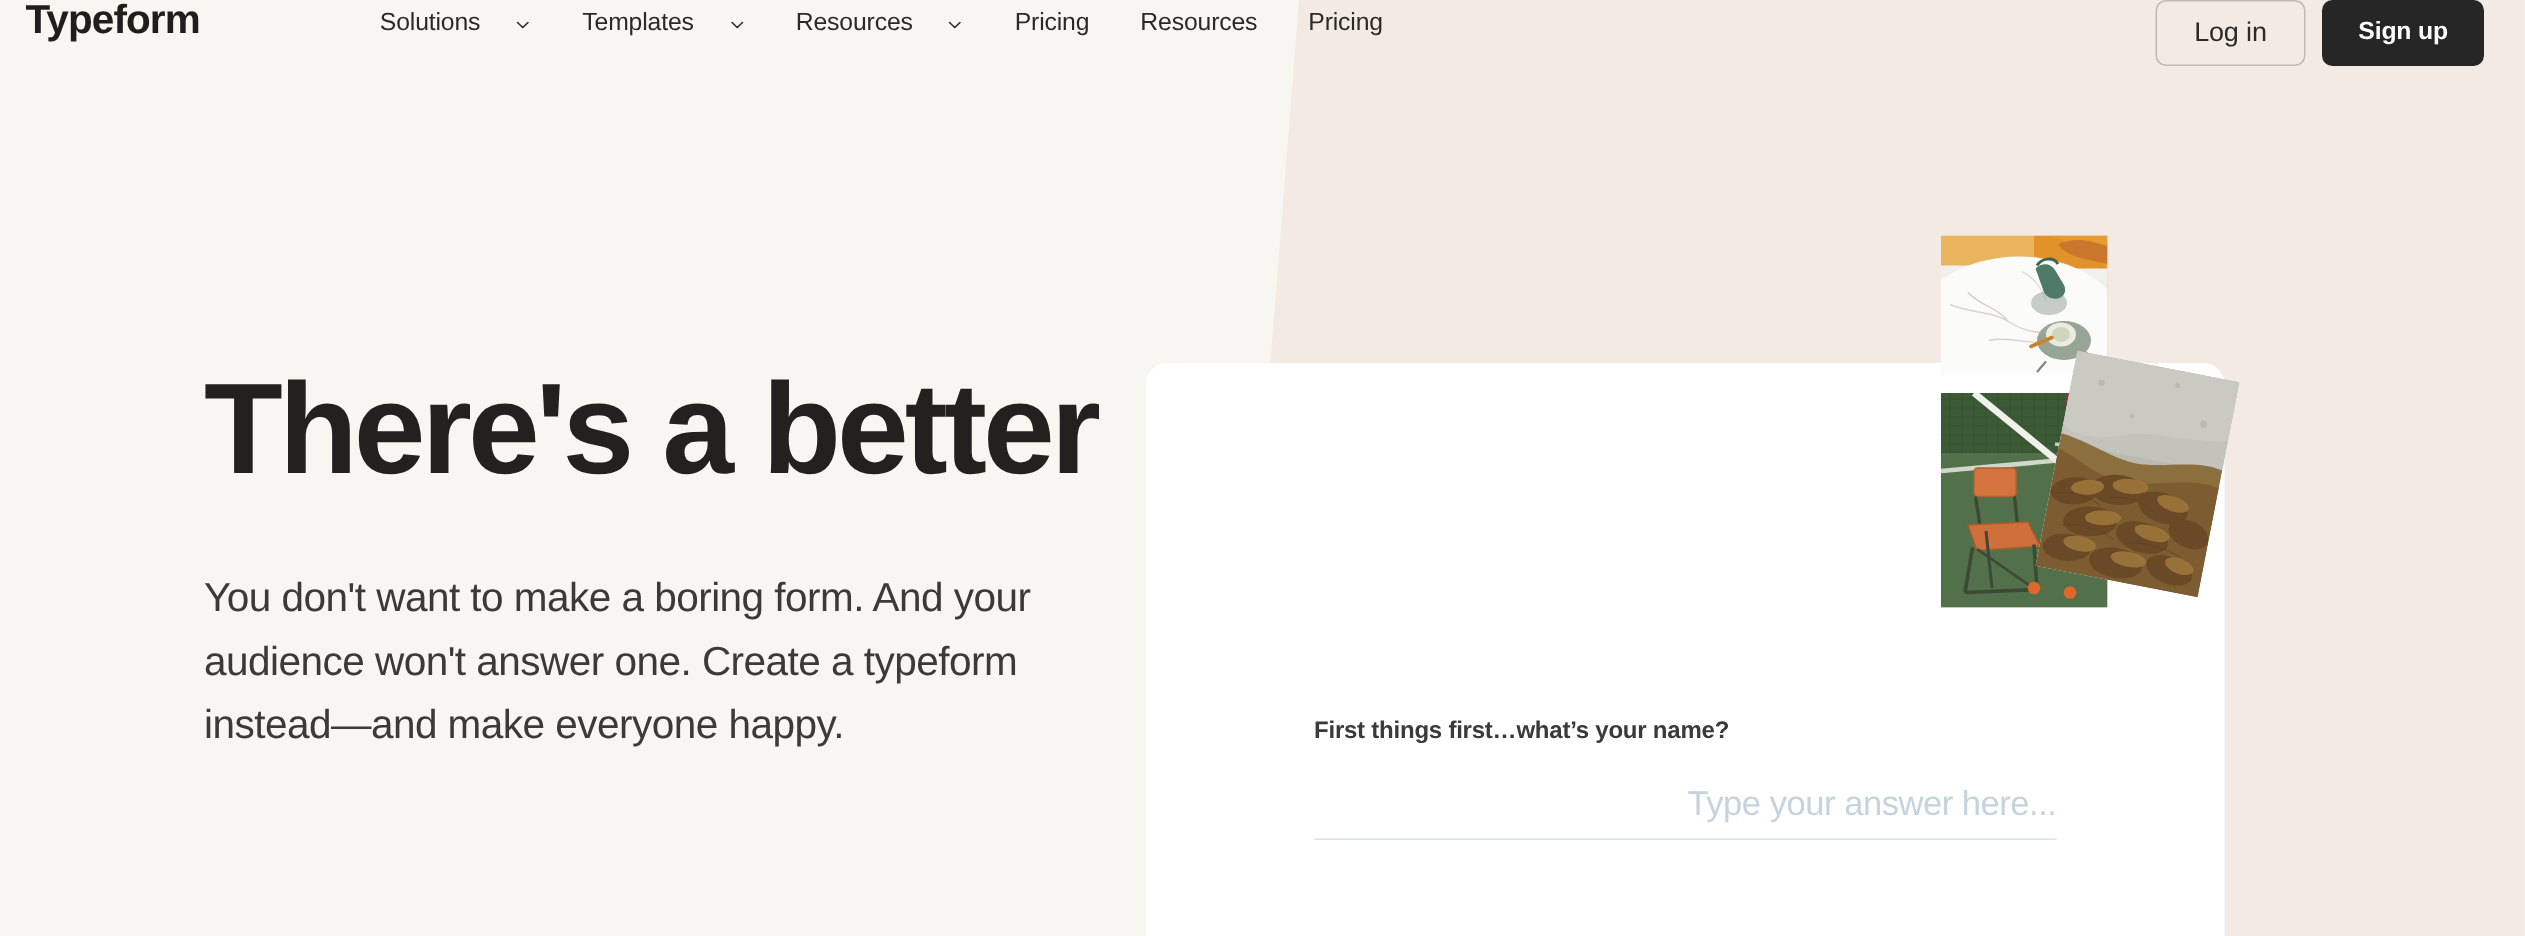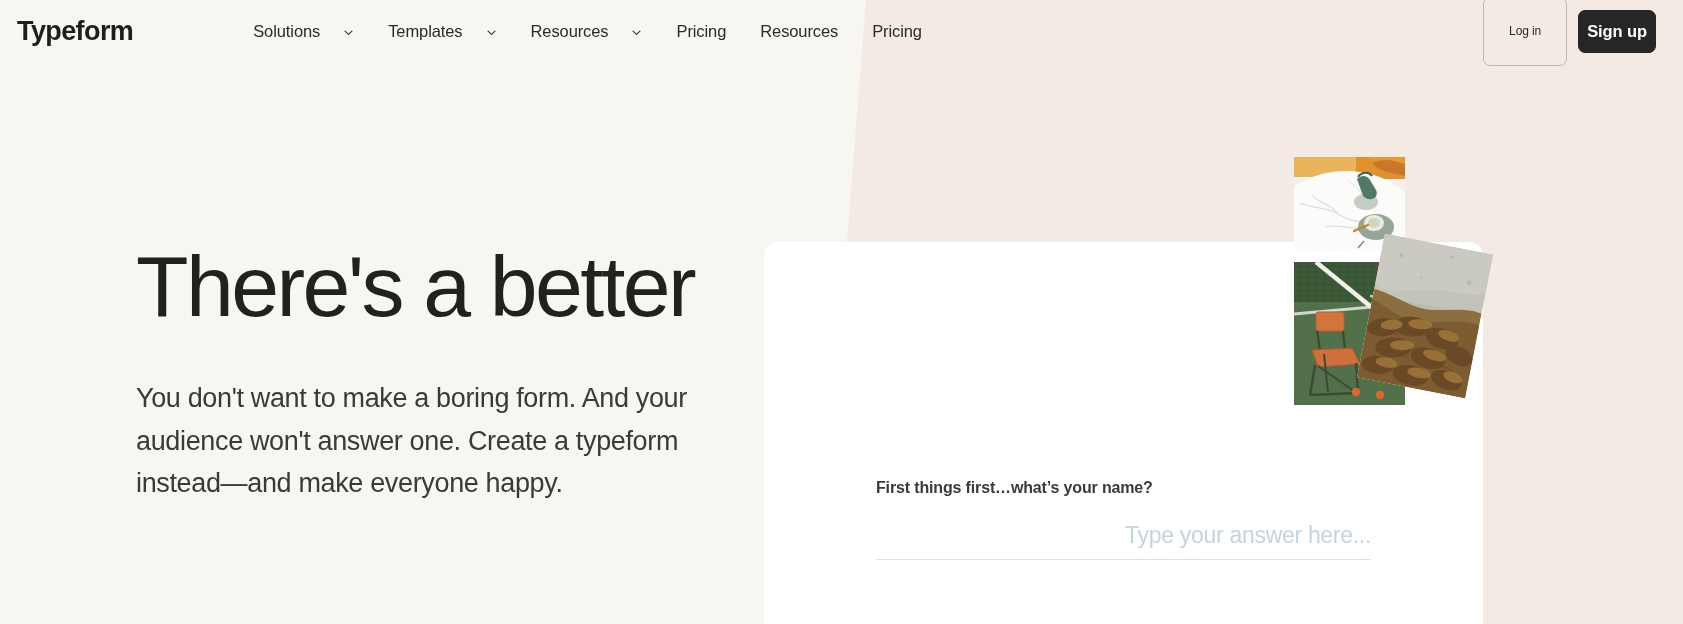--- a/index.html
+++ b/index.html
@@ -34,21 +34,21 @@
     clip-path: polygon(100% 0, 100% 100%, 747% 100%, 817px 624px, 866px 0);
   }
 
   
   .header {
     position: absolute;
     top: 0; left: 0; right: 0;
     height: 63px;
     z-index: 30;
     display: flex;
-    align-items: center;
+    align-items: flex-start;
     padding: 0 27px 0 17px;
   }
 
   .logo {
     font-size: 27px;
     font-weight: 700;
     letter-spacing: -0.6px;
     color: #1F1E1C;
     line-height: 1;
     margin-right: 22px;
@@ -82,56 +82,56 @@
   .chev svg { display: block; }
 
   .spacer { flex: 1 1 auto; }
 
   .auth {
     display: flex;
     align-items: center;
     gap: 11px;
   }
   .btn-login {
-    font-size: 12px;
+    font-size: 18px;
     color: #2B2A27;
     background: transparent;
     border: 1px solid #BFB9B2;
     border-radius: 7px;
-    padding: 26px 25px;
+    padding: 10px 25px;
     cursor: pointer;
     font-family: inherit;
     letter-spacing: -0.1px;
     line-height: 1.2;
   }
   .btn-signup {
     font-size: 16.5px;
     font-weight: 700;
     color: #FFFFFF;
     background: #262626;
     border: 1px solid #262626;
     border-radius: 7px;
-    padding: 11px 8px;
+    padding: 11px 23px;
     cursor: pointer;
     font-family: inherit;
     letter-spacing: -0.1px;
     line-height: 1.2;
   }
 
   
   .hero-left {
     position: absolute;
     left: 136px;
     top: 244px;
     width: 620px;
     z-index: 10;
   }
   .hero-title {
     font-size: 86px;
-    font-weight: 400;
+    font-weight: 700;
     line-height: 0.99;
     letter-spacing: -2.6px;
     color: #22211F;
   }
   .hero-sub {
     margin-top: 48px;
     font-size: 27px;
     line-height: 1.57;
     letter-spacing: -0.35px;
     color: #3B3A37;

